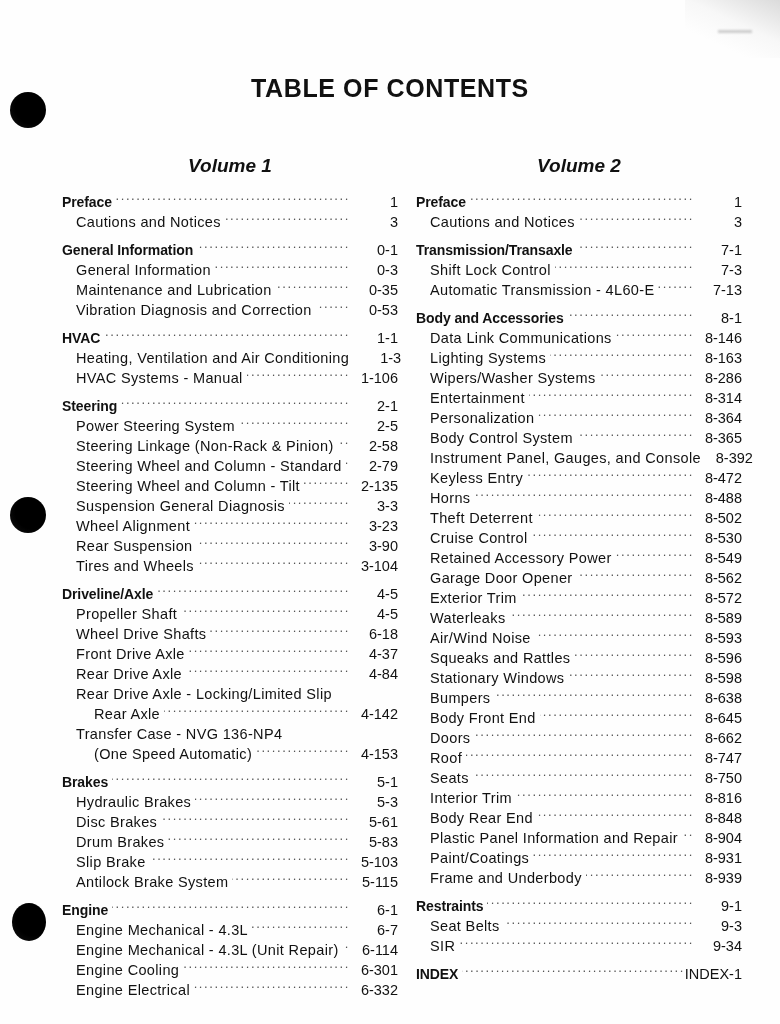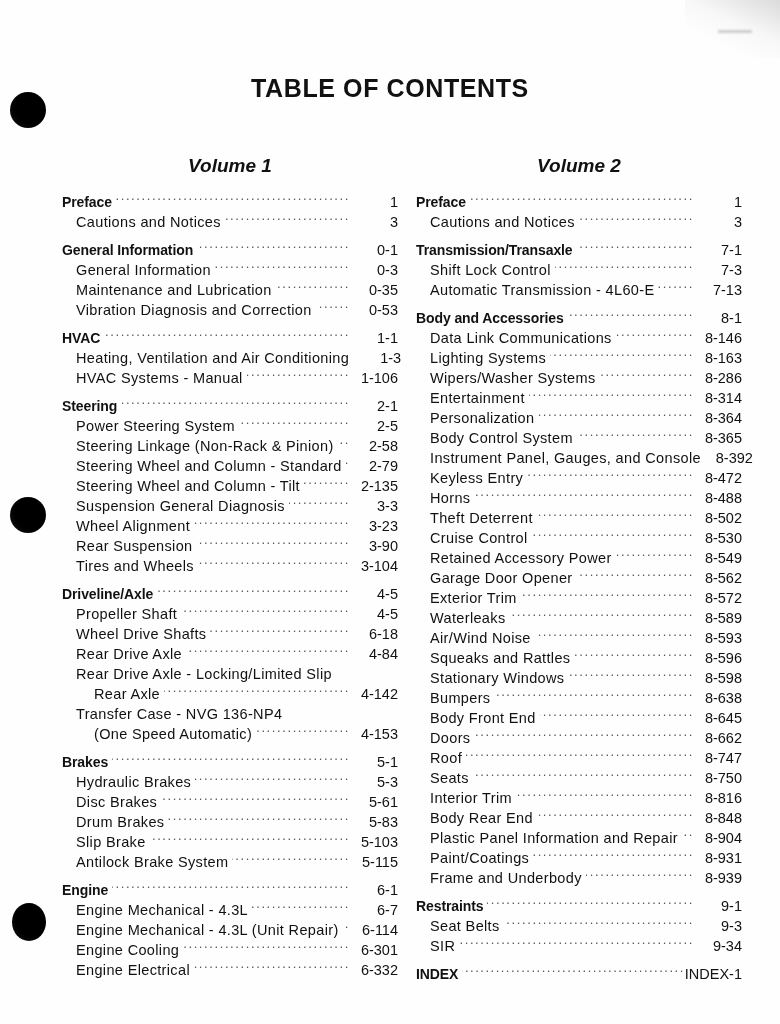--- a/index.html
+++ b/index.html
@@ -254,20 +254,25 @@
           <span class="entry-label">Propeller Shaft</span>
           <span class="leader"></span>
           <span class="entry-page">4-5</span>
         </div>
         <div class="toc-entry sub">
           <span class="entry-label">Wheel Drive Shafts</span>
           <span class="leader"></span>
           <span class="entry-page">6-18</span>
         </div>
         <div class="toc-entry sub">
+          <span class="entry-label">Front Drive Axle</span>
+          <span class="leader"></span>
+          <span class="entry-page">4-37</span>
+        </div>
+        <div class="toc-entry sub">
           <span class="entry-label">Rear Drive Axle</span>
           <span class="leader"></span>
           <span class="entry-page">4-84</span>
         </div>
         <div class="toc-entry sub nolead">
           <span class="entry-label">Rear Drive Axle - Locking/Limited Slip</span>
         </div>
         <div class="toc-entry cont">
           <span class="entry-label">Rear Axle</span>
           <span class="leader"></span>

